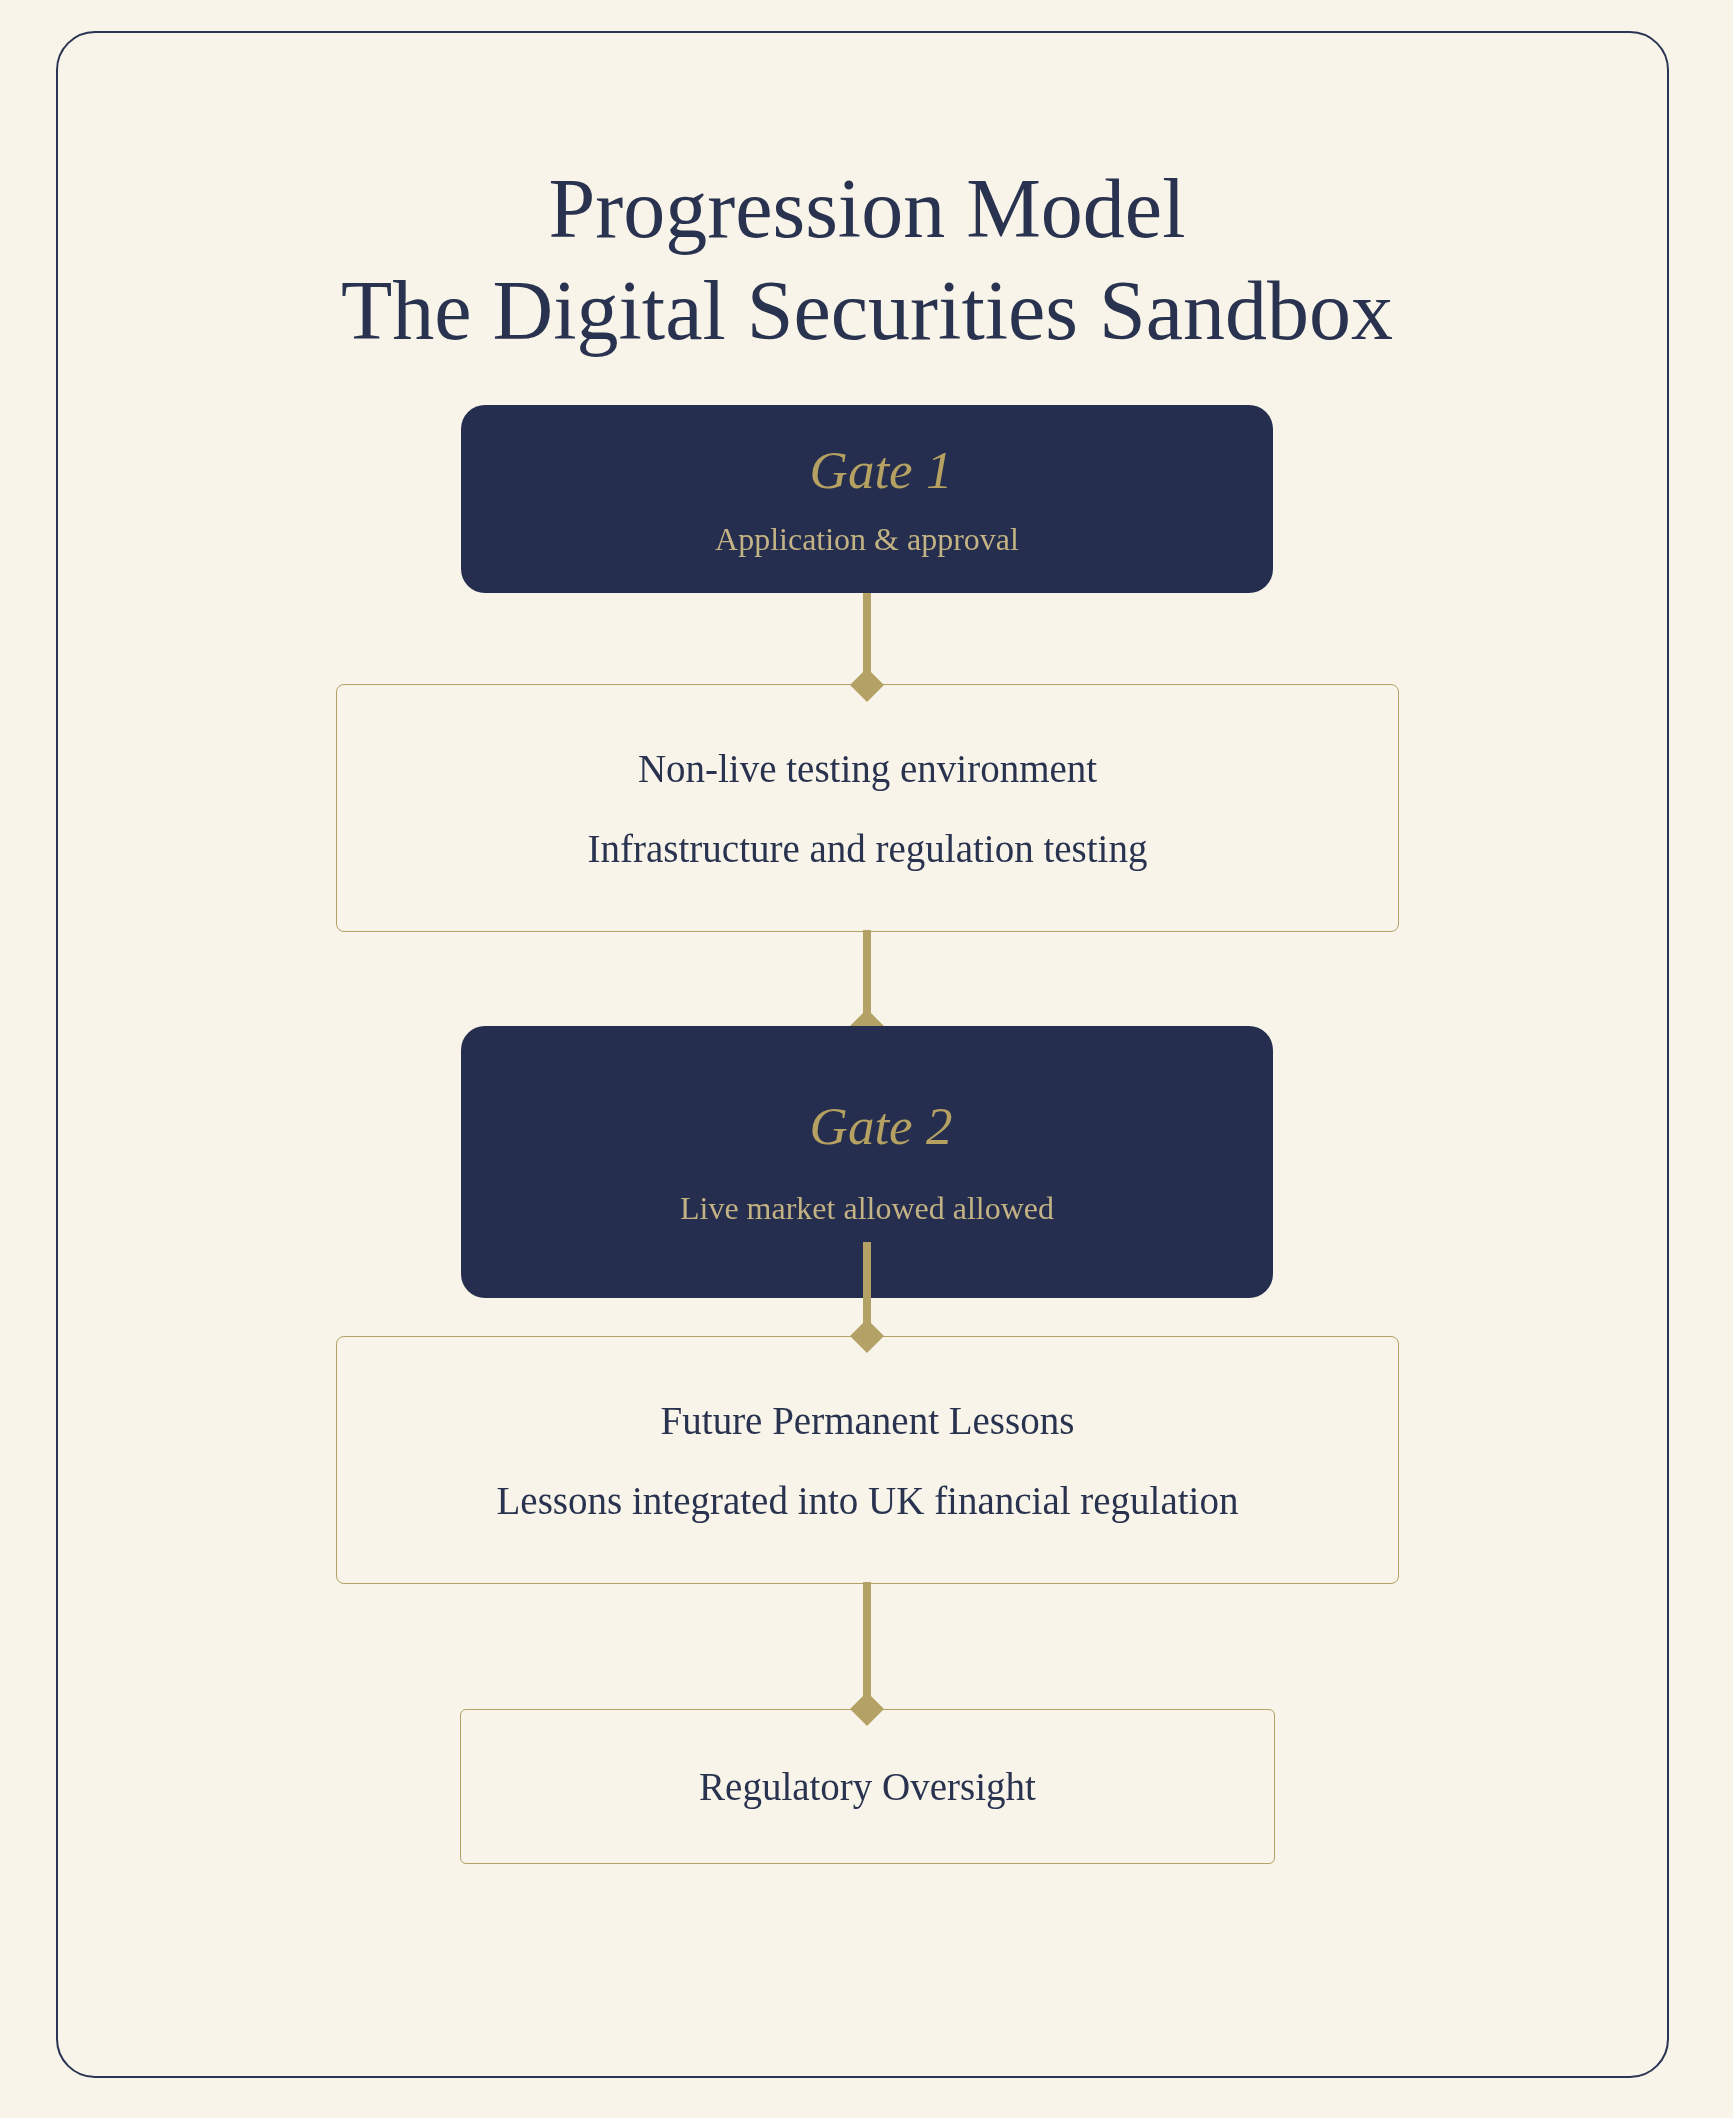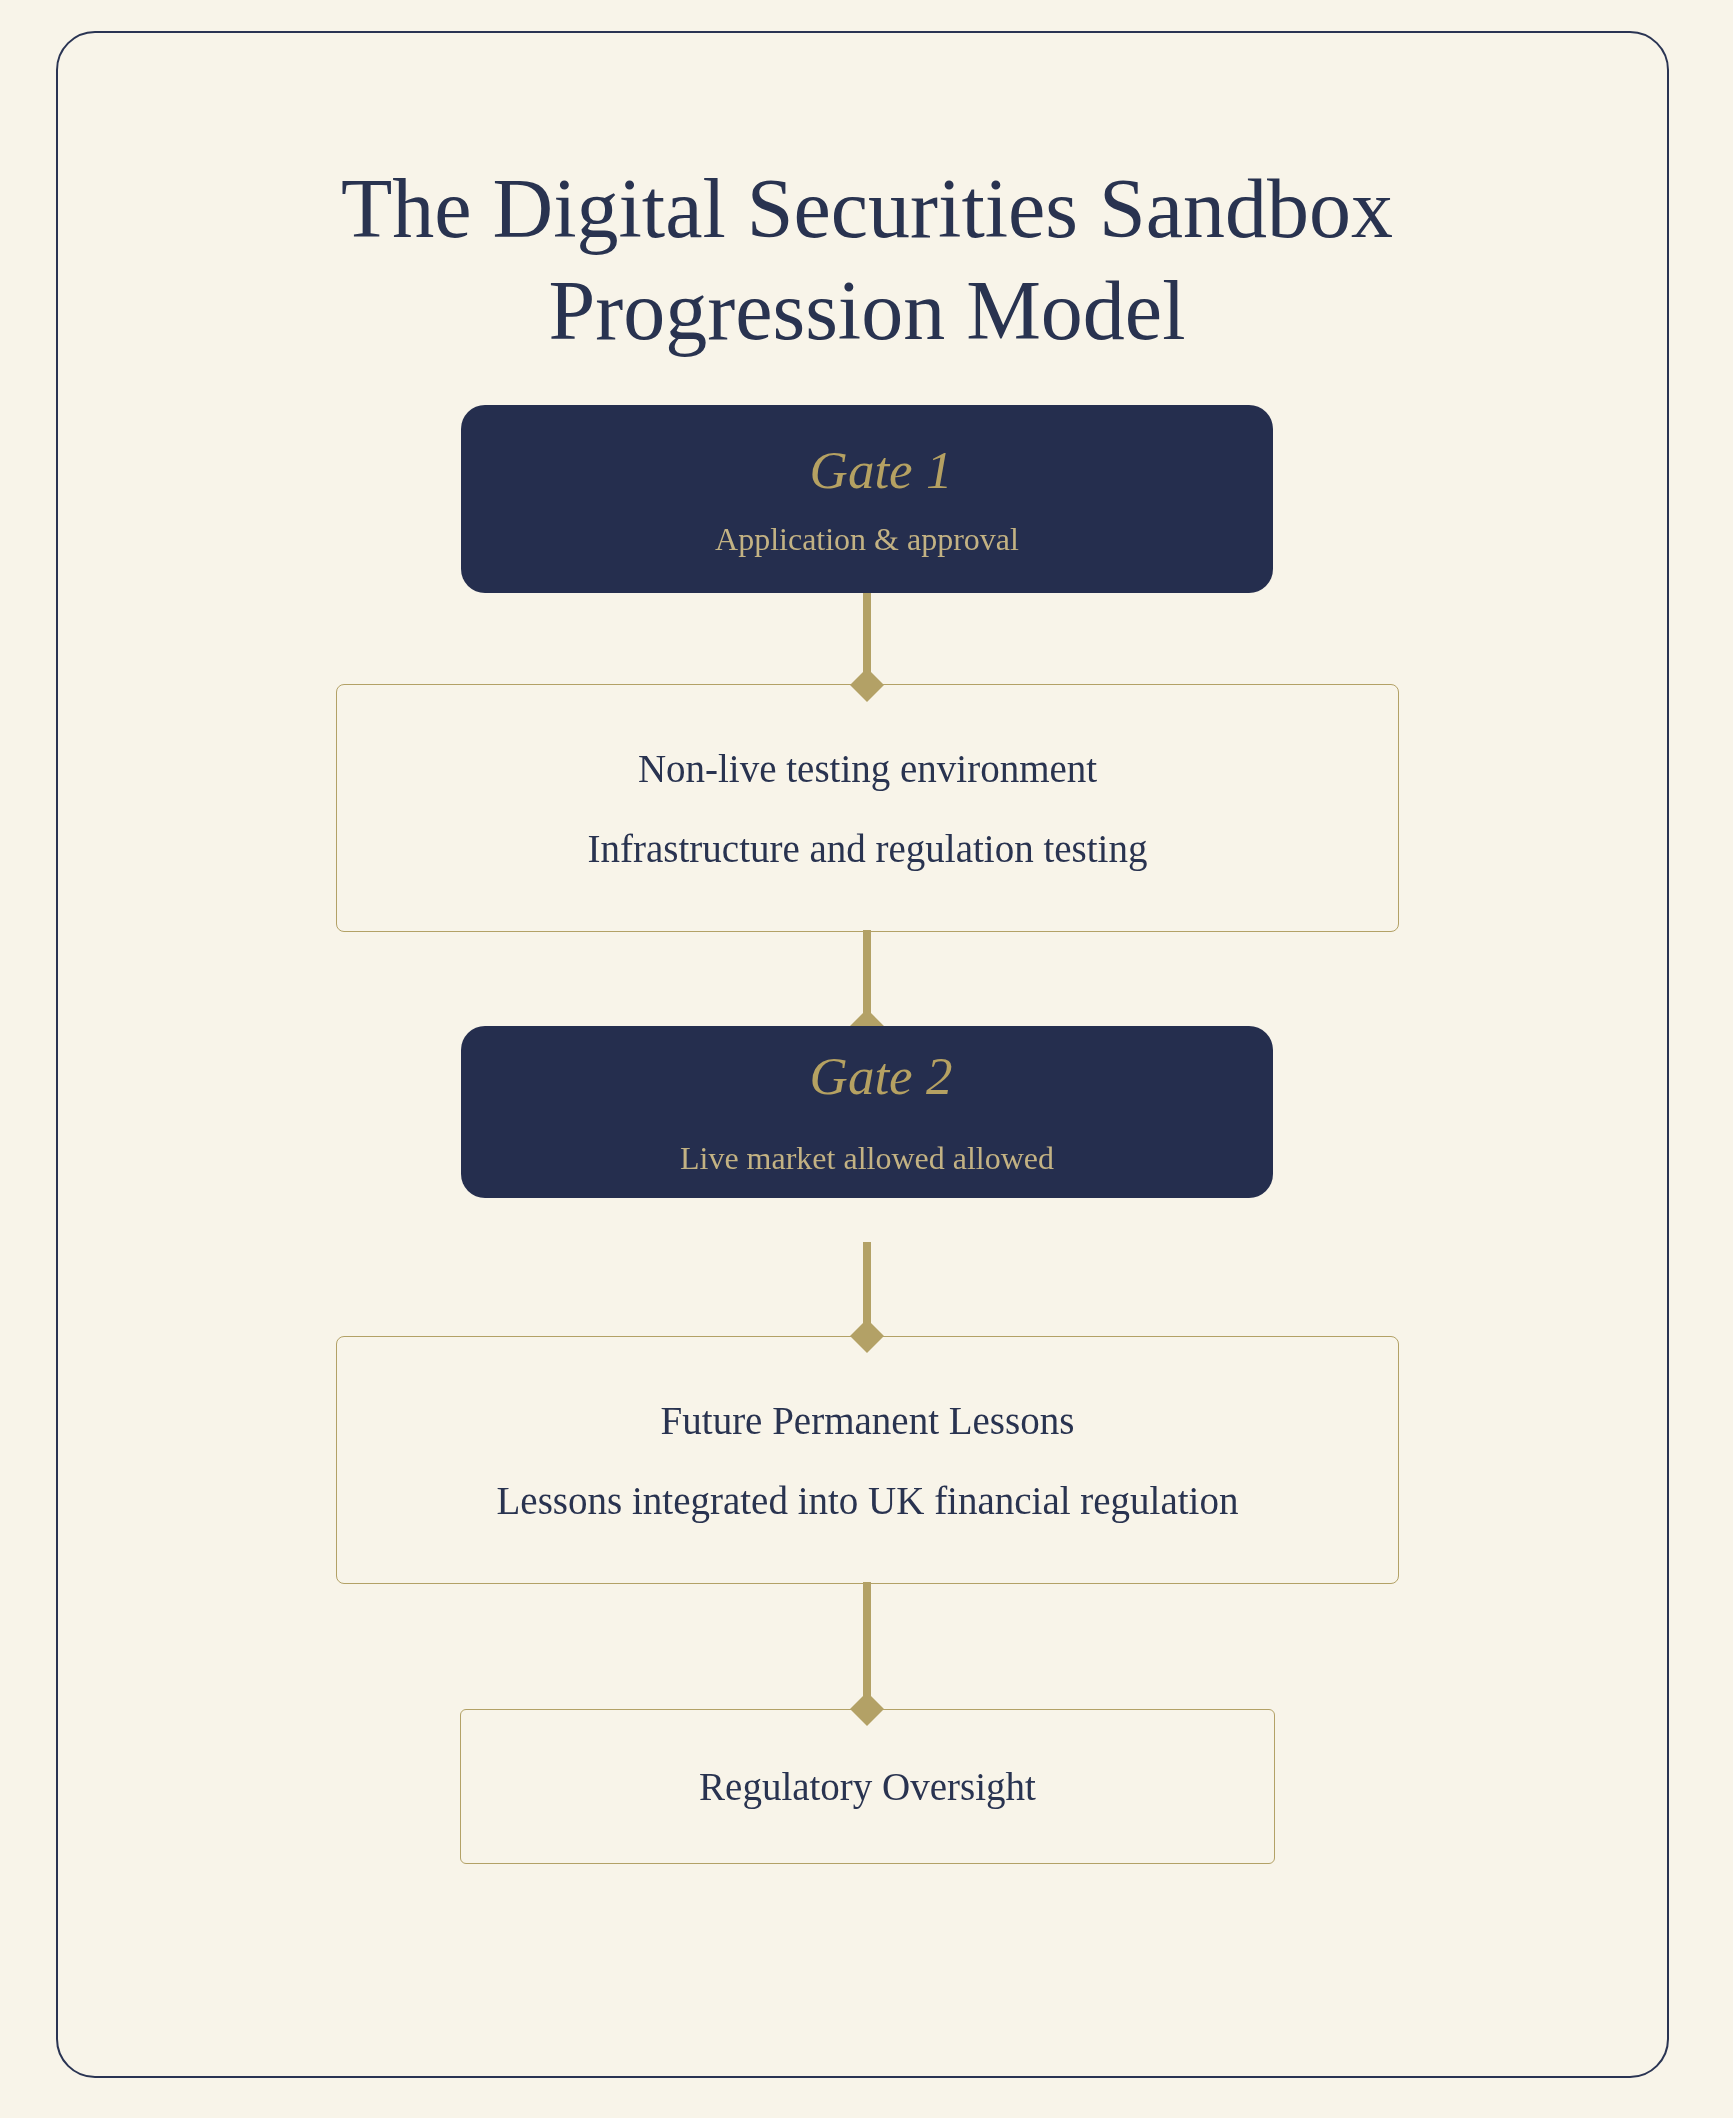--- a/index.html
+++ b/index.html
@@ -44,21 +44,21 @@
     justify-content: center;
     text-align: center;
   }
   .gate {
     left: 461px;
     width: 812px;
     background: var(--navy, #252e4e);
     border-radius: 24px;
   }
   .gate-1 { top: 405px; height: 188px; gap: 26px; }
-  .gate-2 { top: 1026px; height: 172px; gap: 39px; }
+  .gate-2 { top: 1026px; height: 272px; gap: 39px; }
   .gate-title {
     font-style: italic;
     font-size: 53px;
     line-height: 1;
     color: var(--gold-title, #b5a162);
     margin-left: 28px;
   }
   .gate-subtitle {
     font-size: 32px;
     line-height: 1;
@@ -112,22 +112,22 @@
   .dia-4 { top: 1697px; }
 </style>
 </head>
 <body>
 
 <div class="canvas">
 
   <div class="page-frame"></div>
 
   <div class="title">
+    <div>Progression Model</div>
     <div>The Digital Securities Sandbox</div>
-    <div>Progression Model</div>
   </div>
 
   <div class="node gate gate-1">
     <div class="gate-title">Gate 1</div>
     <div class="gate-subtitle">Application &amp; approval</div>
   </div>
 
   <div class="connector conn-1"></div>
   <div class="diamond dia-1"></div>
 

